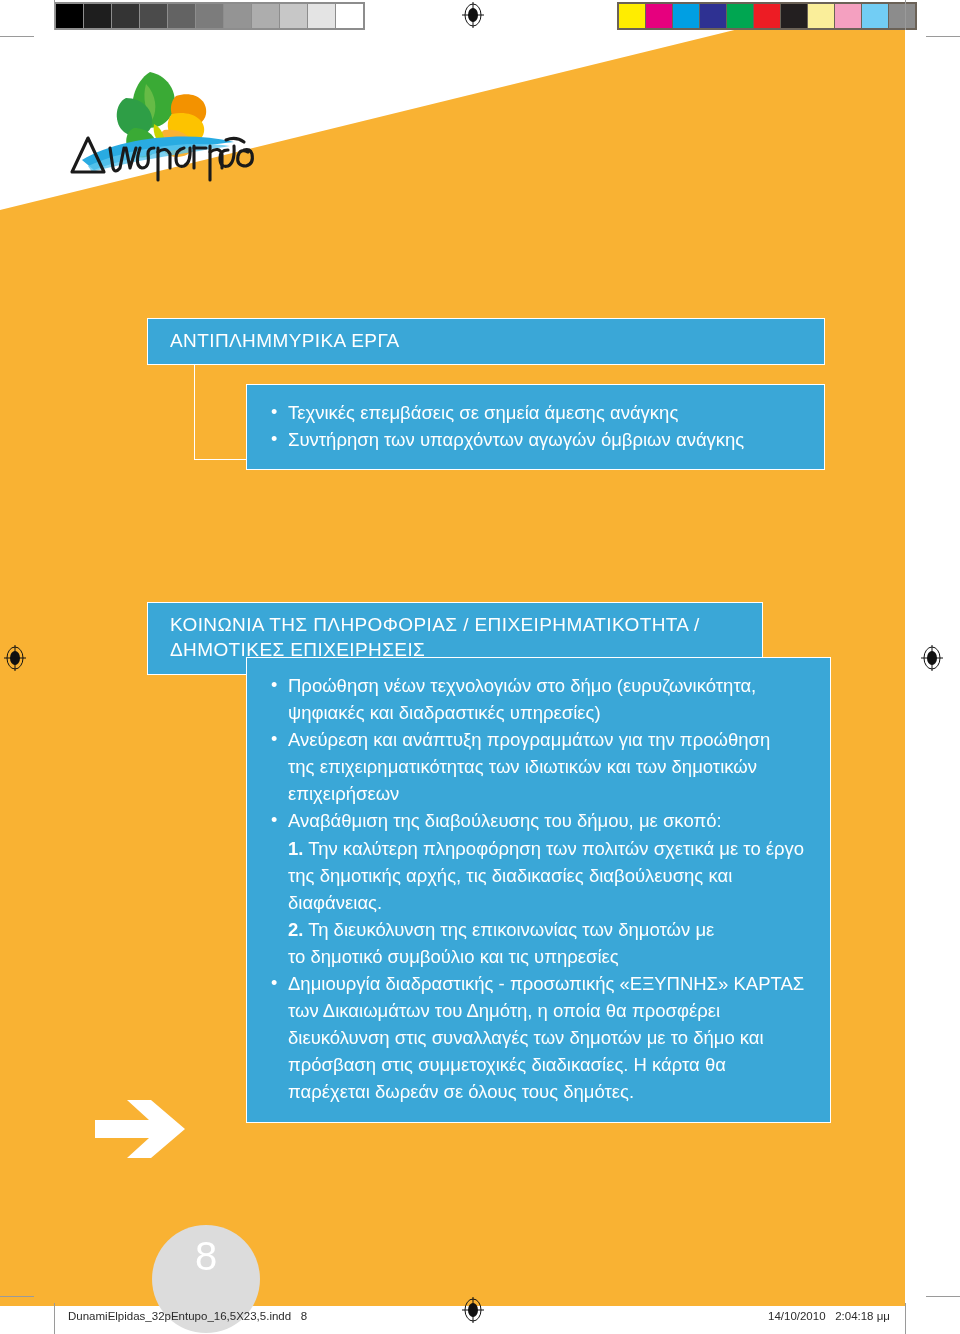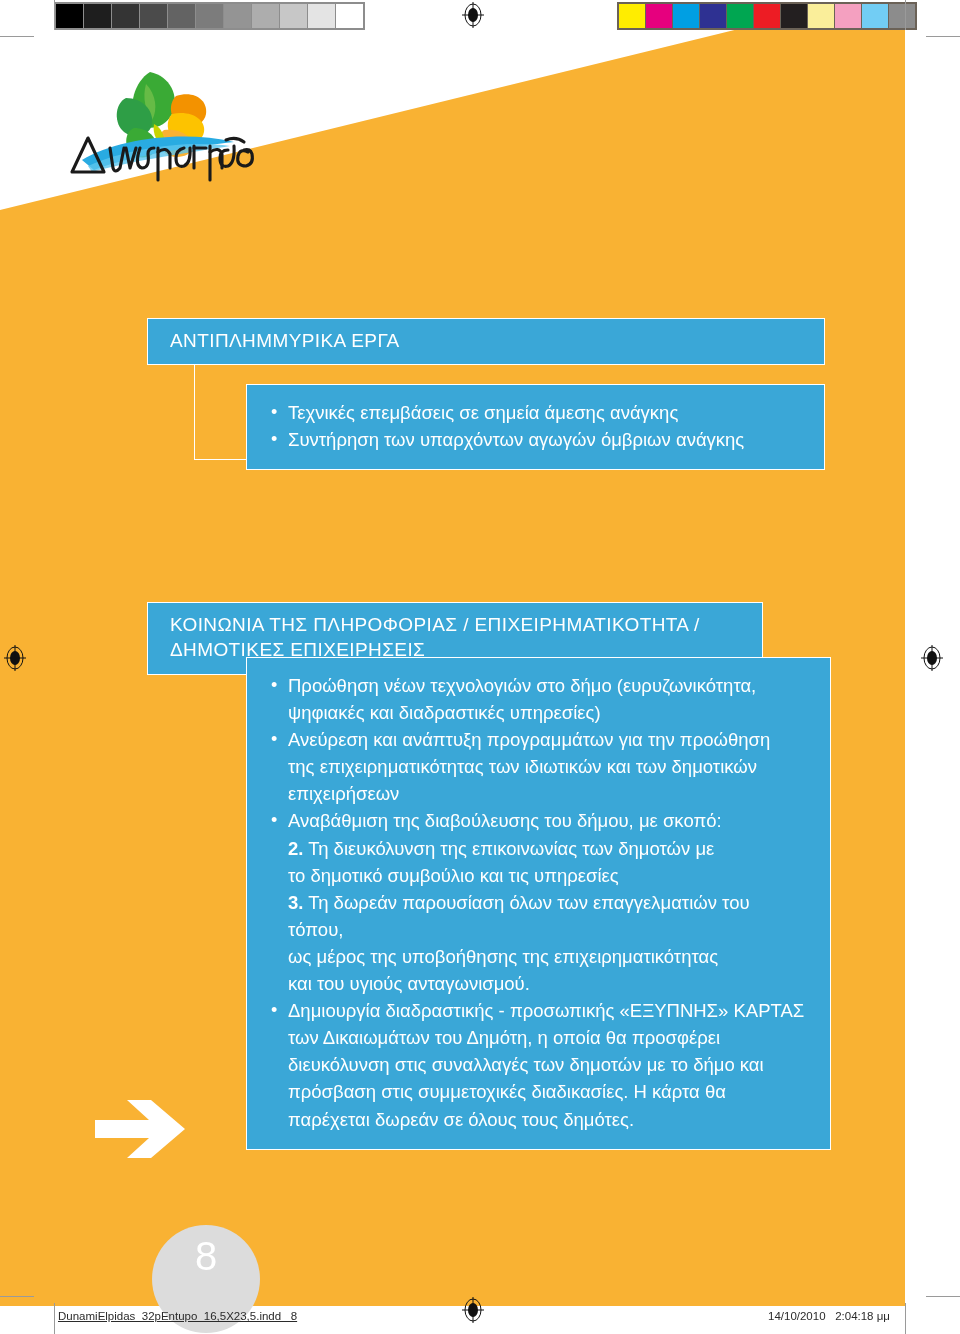--- a/index.html
+++ b/index.html
@@ -146,21 +146,21 @@
 
   
   .footer-line {
     position: absolute;
     top: 1310px;
     font-size: 11.5px;
     color: #2b2b2b;
     z-index: 33;
     white-space: pre;
   }
-  .footer-left  { left: 58px; text-decoration: underline; }
+  .footer-left  { left: 68px; }
   .footer-right { left: 768px; }
 </style>
 </head>
 <body>
 
 <div class="page-field"></div>
 
 <div class="logo">
   <svg viewBox="0 0 220 120" width="220" height="120">
 
@@ -228,25 +228,25 @@
   <div class="content-box">
     <ul>
       <li style="white-space:pre-line">Προώθηση νέων τεχνολογιών στο δήμο (ευρυζωνικότητα,
 ψηφιακές και διαδραστικές υπηρεσίες)</li>
       <li style="white-space:pre-line">Ανεύρεση και ανάπτυξη προγραμμάτων για την προώθηση
 της επιχειρηματικότητας των ιδιωτικών και των δημοτικών
 επιχειρήσεων</li>
       <li style="white-space:pre-line">Αναβάθμιση της διαβούλευσης του δήμου, με σκοπό:</li>
     </ul>
     <ol class="numbered">
+      <li style="white-space:pre-line"><span class="num">1.</span><span> Την καλύτερη πληροφόρηση των πολιτών σχετικά με το έργο
+της δημοτικής αρχής, τις διαδικασίες διαβούλευσης και
+διαφάνειας.</span></li>
       <li style="white-space:pre-line"><span class="num">2.</span><span> Τη διευκόλυνση της επικοινωνίας των δημοτών με
 το δημοτικό συμβούλιο και τις υπηρεσίες</span></li>
-      <li style="white-space:pre-line"><span class="num">3.</span><span> Τη δωρεάν παρουσίαση όλων των επαγγελματιών του τόπου,
-ως μέρος της υποβοήθησης της επιχειρηματικότητας
-και του υγιούς ανταγωνισμού.</span></li>
     </ol>
     <ul>
       <li style="white-space:pre-line">Δημιουργία διαδραστικής - προσωπικής «ΕΞΥΠΝΗΣ» ΚΑΡΤΑΣ
 των Δικαιωμάτων του Δημότη, η οποία θα προσφέρει
 διευκόλυνση στις συναλλαγές των δημοτών με το δήμο και
 πρόσβαση στις συμμετοχικές διαδικασίες. Η κάρτα θα
 παρέχεται δωρεάν σε όλους τους δημότες.</li>
     </ul>
   </div>
 </div>

